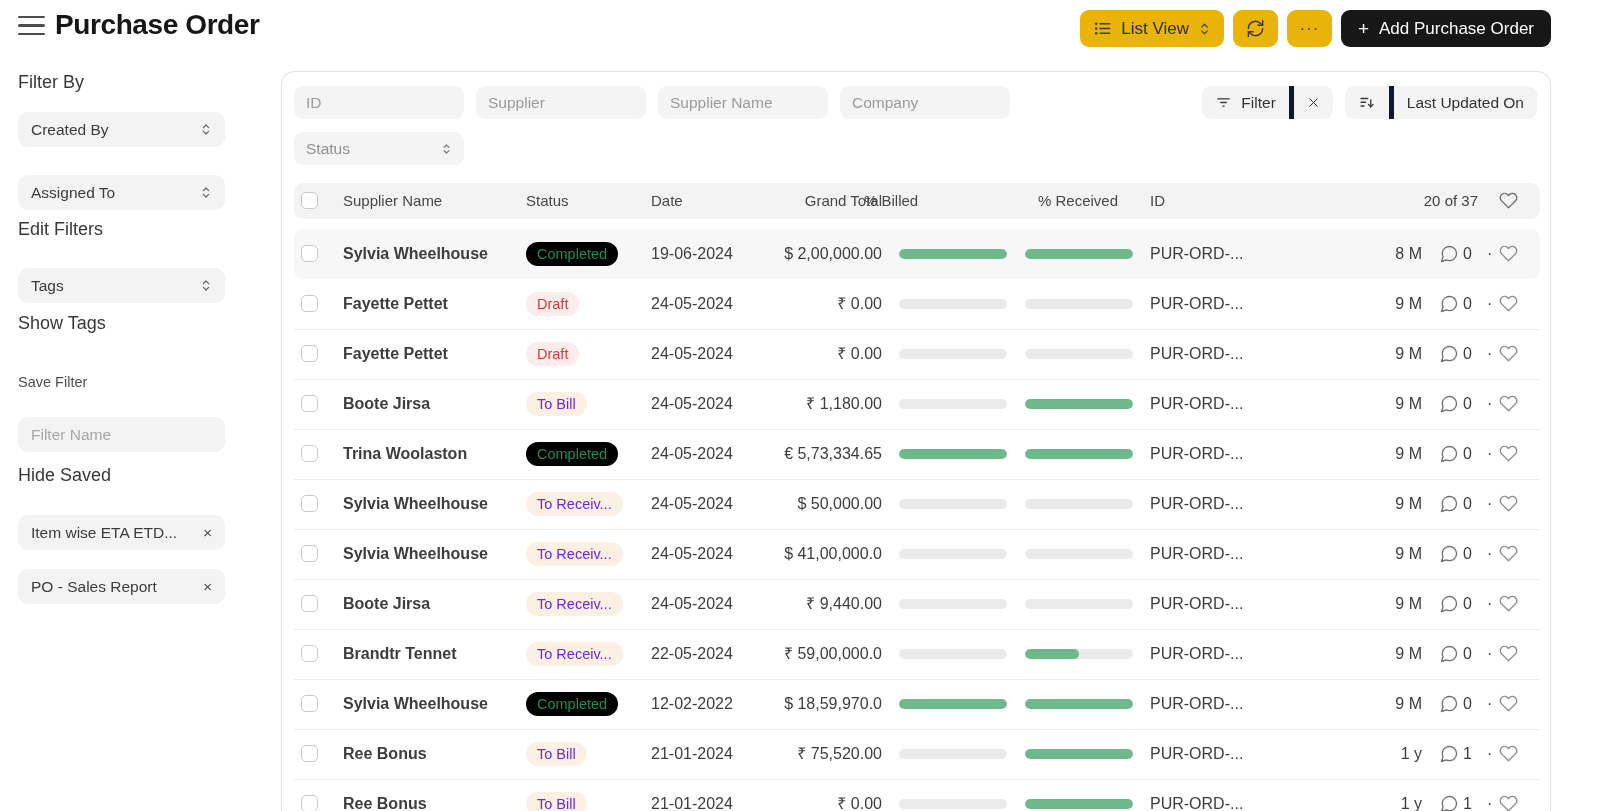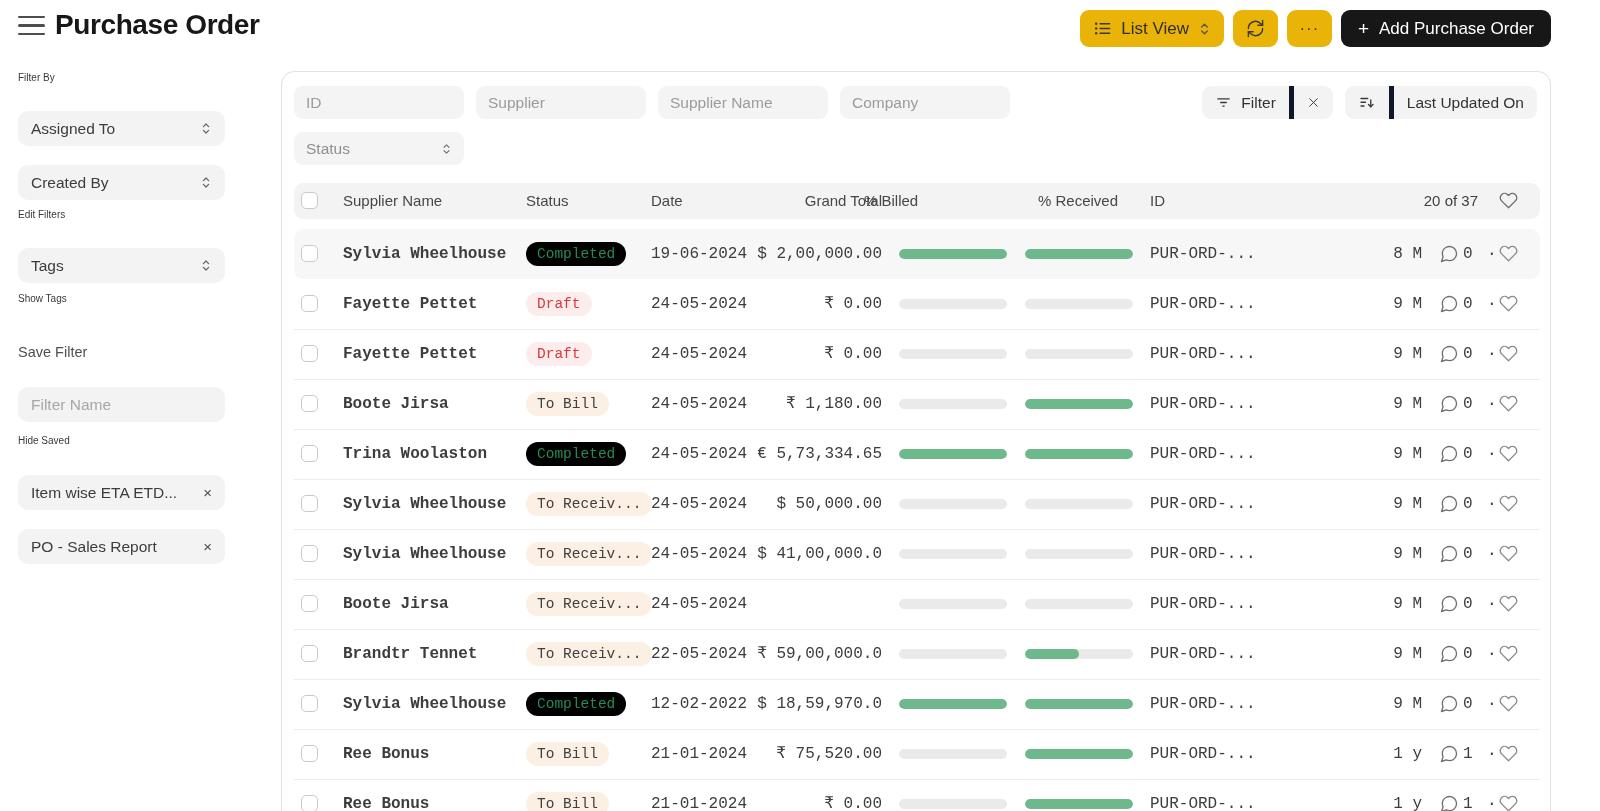--- a/index.html
+++ b/index.html
@@ -18,21 +18,21 @@
     align-items:center; color:#2f2f2f; font-size:17px; cursor:pointer; }
   .list-view-btn { padding:0 13px; gap:9px; }
   .icon-btn { width:45px; justify-content:center; }
   .btn-black { height:37px; background:#171717; color:#fff; border-radius:9px; display:flex;
     align-items:center; gap:10px; padding:0 17px; font-size:17px; cursor:pointer; }
   .btn-black .plus { font-size:19px; font-weight:400; }
   .dots { font-size:17px; color:#3a3a3a; letter-spacing:1px; }
 
   
   .sidebar { position:absolute; left:0; top:56px; width:281px; height:755px; padding:16px 0 0 18px; }
-  .side-label { font-size:10px; color:#383838; }
+  .side-label { font-size:18px; color:#383838; }
   .side-label.small { font-size:14.5px; color:#4f4f4f; }
   .side-select, .pill { width:207px; height:35px; background:#f3f3f3; border-radius:10px;
     display:flex; align-items:center; justify-content:space-between; padding:0 13px;
     font-size:15.5px; color:#3c3c3c; cursor:pointer; }
   .side-input { width:207px; height:35px; background:#f3f3f3; border:none; border-radius:10px;
     padding:0 13px; font-size:15.5px; color:#333; outline:none; }
   .side-input::placeholder { color:#a7a7a7; }
   .pill .x { font-size:15px; color:#4a4a4a; }
   .mt28{margin-top:28px} .mt19{margin-top:19px} .mt8{margin-top:8px} .mt7{margin-top:7px}
   .mt40{margin-top:40px} .mt27{margin-top:27px} .mt13{margin-top:13px} .mt29{margin-top:29px}
@@ -61,21 +61,21 @@
     border-radius:5px; background:#fff; cursor:pointer; }
   .h-check{left:7px; top:9px; line-height:normal;}
   .h-supplier{left:49px;} .h-status{left:232px;} .h-date{left:357px;}
   .h-total{left:440px; width:148px; text-align:right;}
   .h-billed{left:570px; width:148px; text-align:left;}
   .h-received{left:744px;} .h-id{left:856px;}
   .h-count{left:1084px; width:100px; text-align:right; color:#3f3f3f;}
   .h-heart{left:1205px; top:8px; line-height:normal;}
 
   .rows { position:absolute; left:12px; top:157px; width:1246px; }
-  .row { position:relative; height:50px;font-family:Liberation Mono, monospace; }
+  .row { position:relative; height:50px; }
   .row.highlight { background:#f7f7f7; border-radius:9px; }
   .row + .row::before { content:""; position:absolute; left:0; right:0; top:0; height:1px; background:#ececec; }
   .row.highlight + .row::before { display:none; }
   .row .cell { position:absolute; line-height:50px; font-size:16px; color:#3d3d3d; white-space:nowrap; }
   .c-check { position:absolute; left:7px; top:16px; }
   .c-name { left:49px; font-weight:700; color:#1f1f1f; cursor:pointer; }
   .c-badge { position:absolute; left:232px; top:13px; }
   .c-date { left:357px; }
   .c-total { left:440px; width:148px; text-align:right; overflow:hidden; }
   .c-bar1 { position:absolute; left:605px; top:20px; }
@@ -84,21 +84,21 @@
   .c-age { left:1060px; width:68px; text-align:right; font-size:14px; color:#5c5c5c; }
   .c-comment { position:absolute; left:1145px; top:15px; cursor:pointer; }
   .c-count { left:1169px; font-size:15px; color:#3d3d3d; }
   .c-dot { left:1193px; color:#8a8a8a; }
   .c-heart { position:absolute; left:1205px; top:15px; cursor:pointer; }
 
   .badge { display:inline-flex; align-items:center; height:24px; padding:0 11px;
     border-radius:12px; font-size:14.5px; white-space:nowrap; }
   .b-green { background:#000000; color:#278a55; }
   .b-red { background:#fdecec; color:#d23b3b; }
-  .b-orange { background:#fcefe3; color:#404040; }
+  .b-orange { background:#fcefe3; color:#6d28d9; }
 
   .bar { display:inline-block; width:108px; height:10px; border-radius:5px;
     background:#eaeaea; overflow:hidden; }
   .bar-fill { display:block; height:100%; background:#6eb98c; border-radius:5px; }
 
   svg { display:block; }
 </style>
 </head>
 <body>
 
@@ -142,29 +142,29 @@
     <div class="btn-black">
       <span class="plus">+</span>
       <span>Add Purchase Order</span>
     </div>
   </div>
 </div>
 
 <div class="sidebar">
   <div class="side-label">Filter By</div>
 
-  <div class="side-select mt28">
-    <span>Assigned To</span>
+  <div class="side-select mt19">
+    <span>Created By</span>
     <svg width="12" height="15" viewBox="0 0 16 20">
         <path d="M4.5 7.5 8 4l3.5 3.5M4.5 12.5 8 16l3.5-3.5" fill="none" stroke="#666" stroke-width="1.7" stroke-linecap="round" stroke-linejoin="round"></path>
       </svg>
   </div>
 
-  <div class="side-select mt19">
-    <span>Created By</span>
+  <div class="side-select mt28">
+    <span>Assigned To</span>
     <svg width="12" height="15" viewBox="0 0 16 20">
         <path d="M4.5 7.5 8 4l3.5 3.5M4.5 12.5 8 16l3.5-3.5" fill="none" stroke="#666" stroke-width="1.7" stroke-linecap="round" stroke-linejoin="round"></path>
       </svg>
   </div>
 
   <div class="side-label mt7" style="margin-top:9px">Edit Filters</div>
 
   <div class="side-select mt28">
     <span>Tags</span>
     <svg width="12" height="15" viewBox="0 0 16 20">
@@ -439,20 +439,21 @@
           <svg width="19" height="19" viewBox="0 0 24 24" fill="none" stroke="#8c8c8c" stroke-width="1.7" stroke-linejoin="round">
             <path d="M20.84 4.61a5.5 5.5 0 0 0-7.78 0L12 5.67l-1.06-1.06a5.5 5.5 0 0 0-7.78 7.78l1.06 1.06L12 21.23l7.78-7.78 1.06-1.06a5.5 5.5 0 0 0 0-7.78z"></path>
           </svg>
         </span>
       </div>
       <div class="row">
         <span class="c-check checkbox"></span>
         <span class="cell c-name">Boote Jirsa</span>
         <span class="badge b-orange c-badge">To Receiv...</span>
         <span class="cell c-date">24-05-2024</span>
+        <span class="cell c-total">₹ 9,440.00</span>
         <span class="bar c-bar1">
           <span class="bar-fill" style="width:0%"></span>
         </span>
         <span class="bar c-bar2">
           <span class="bar-fill" style="width:0%"></span>
         </span>
         <span class="cell c-id">PUR-ORD-...</span>
         <span class="cell c-age">9 M</span>
         <span class="c-comment">
           <svg width="20" height="20" viewBox="0 0 24 24" fill="none" stroke="#6f6f6f" stroke-width="1.6" stroke-linejoin="round">

